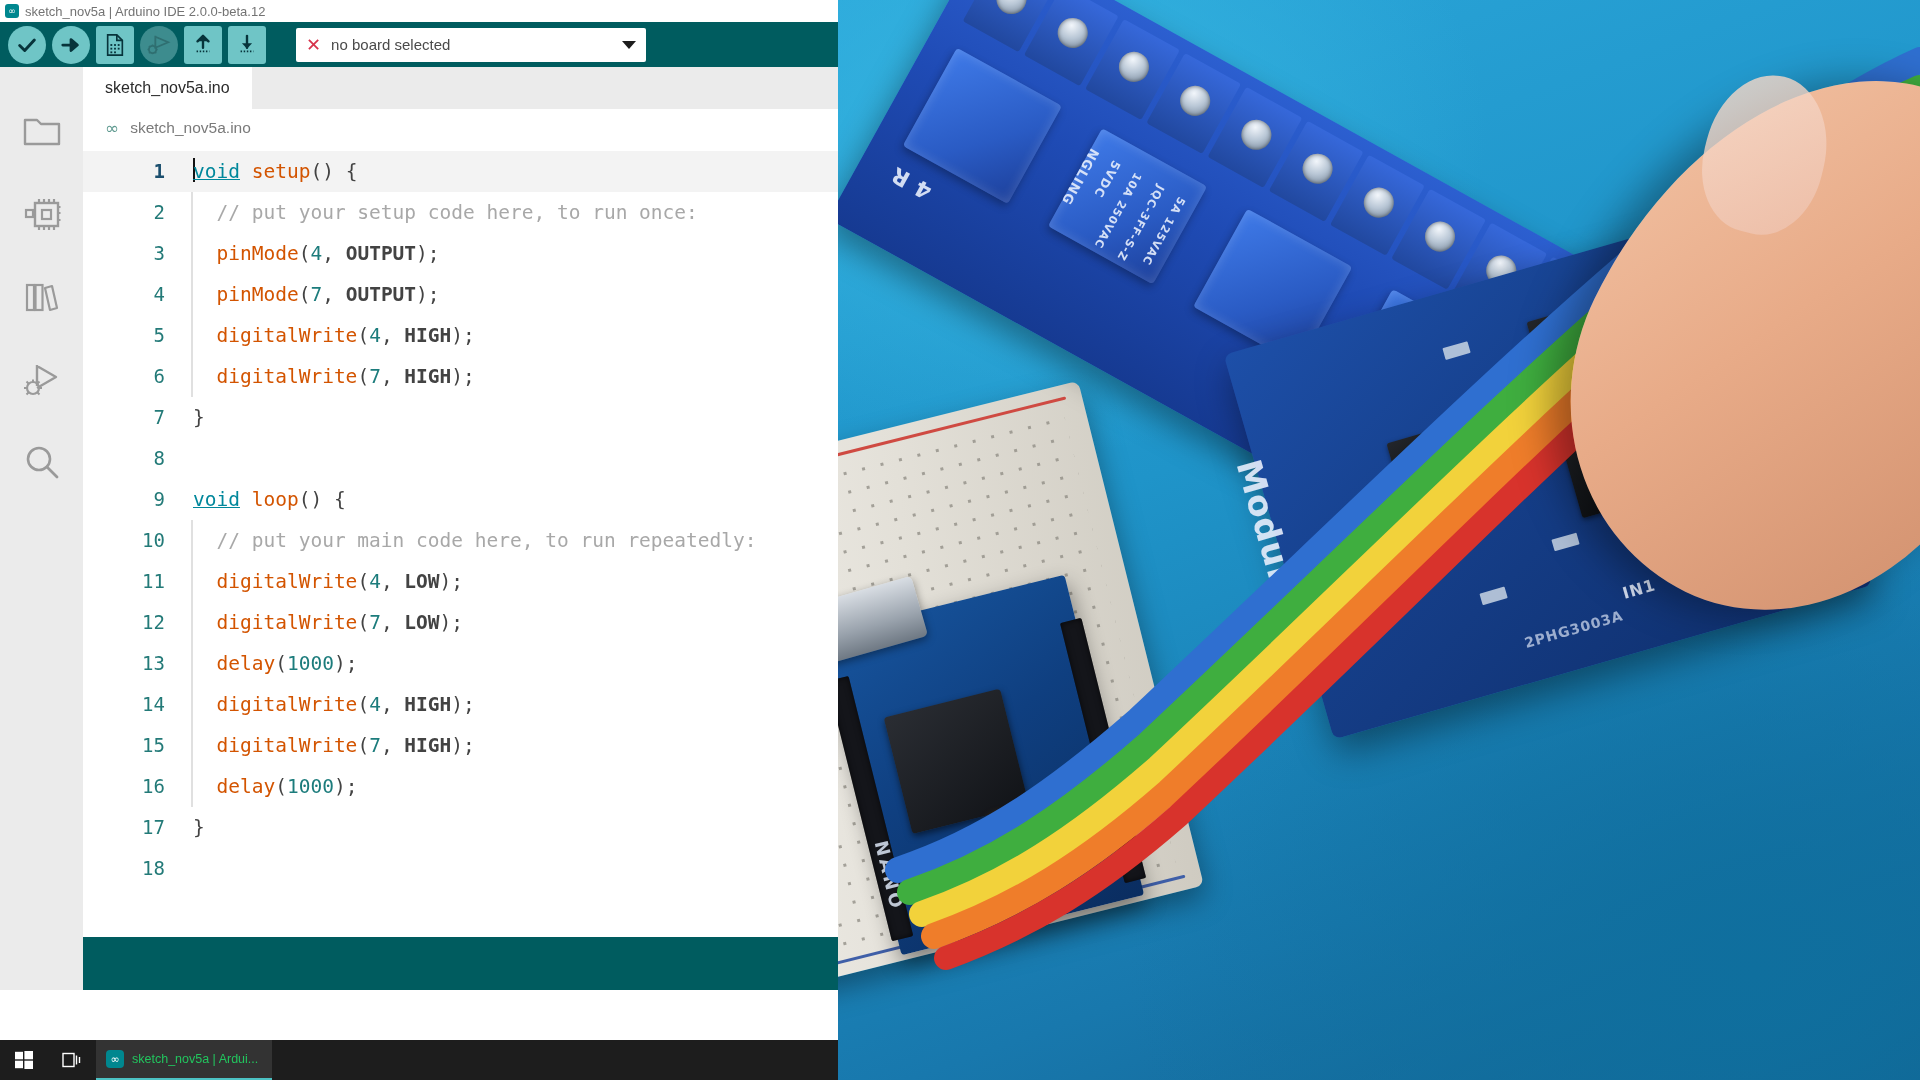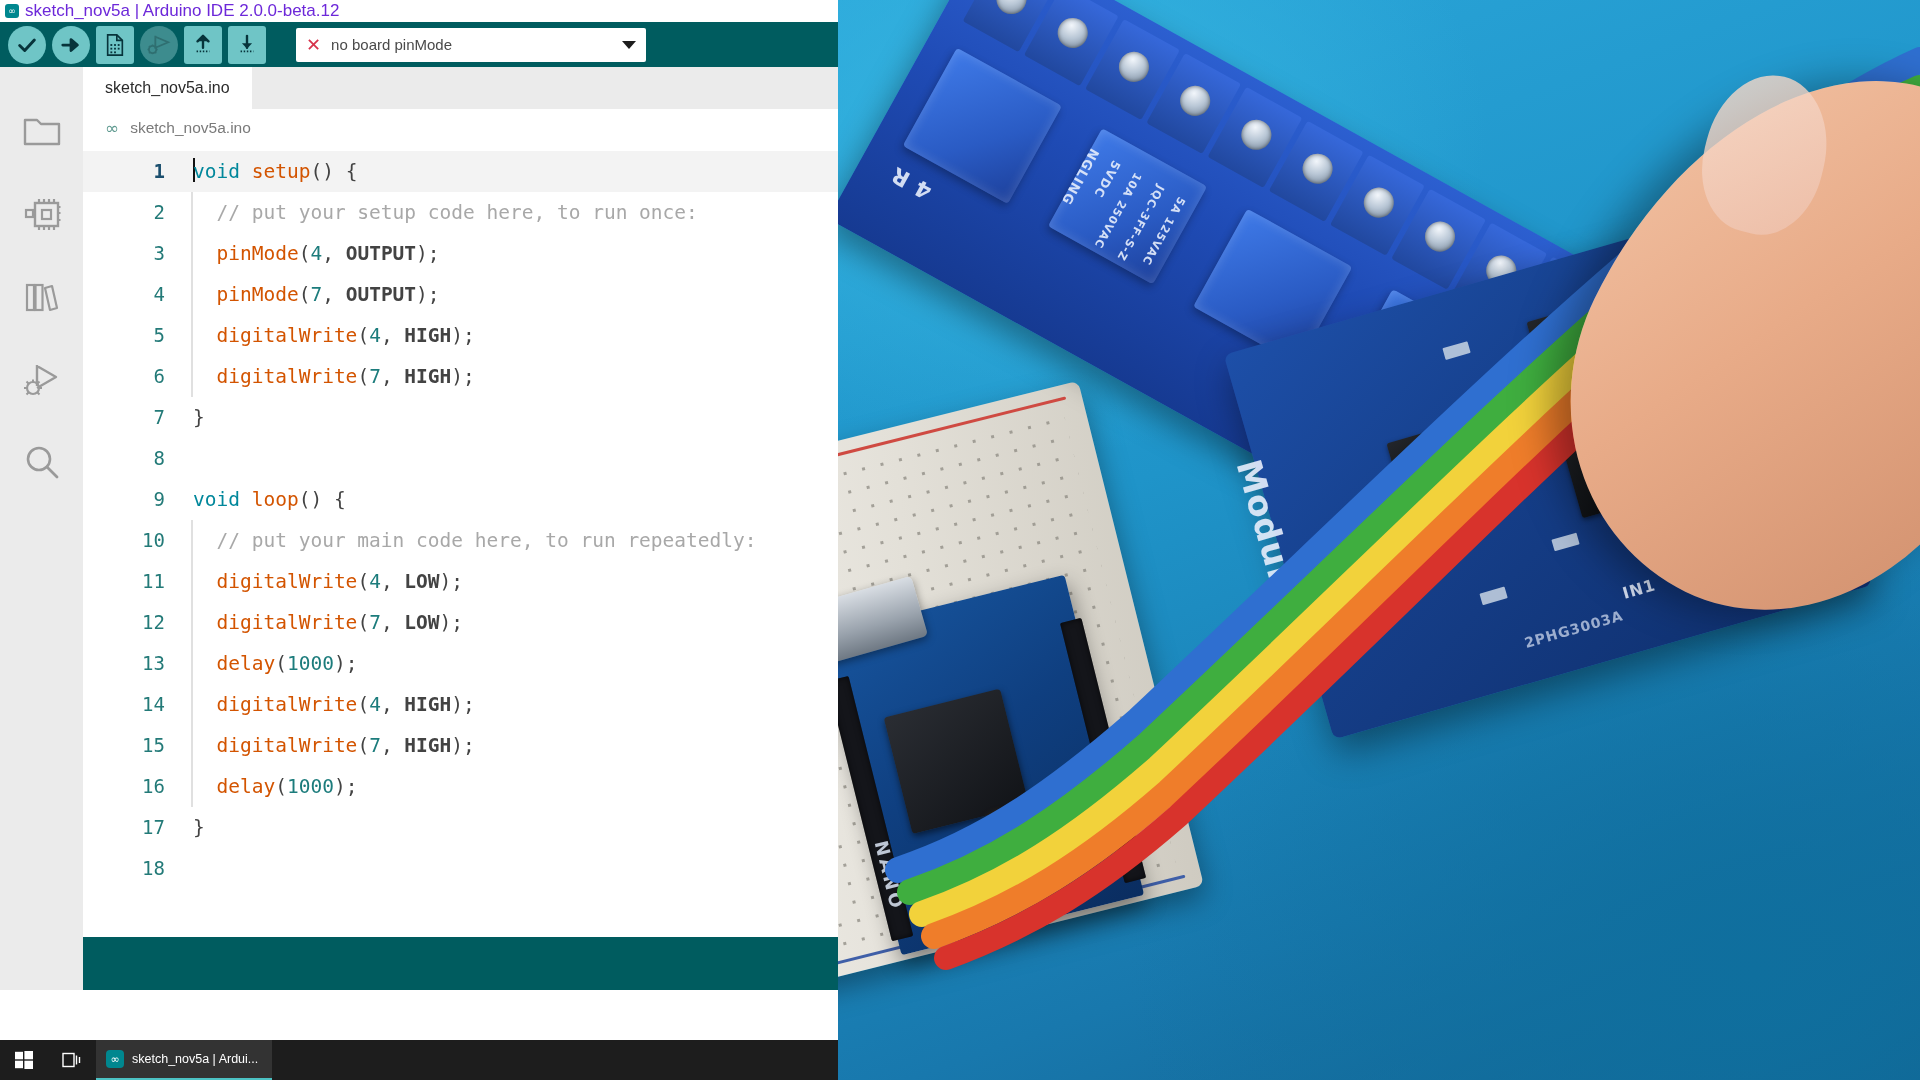--- a/index.html
+++ b/index.html
@@ -21,21 +21,21 @@
   #title-bar{
     height:22px;background:#ffffff;display:flex;align-items:center;
     padding-left:5px;gap:6px;
   }
   #title-bar .app-icon{
     width:14px;height:14px;border-radius:3px;background:#00878f;
     display:flex;align-items:center;justify-content:center;
     color:#fff;font-size:9px;line-height:1;font-family:"DejaVu Sans",sans-serif;
   }
   #title-bar .title-text{
-    font-size:17px;color:#6d28d9;white-space:nowrap;
+    font-size:13px;color:#737373;white-space:nowrap;
   }
 
   
   #menu-bar{
     height:22px;background:#ffffff;display:flex;align-items:center;
     padding-left:6px;gap:0px;position:relative;
   }
   #menu-bar .menu-item{
     font-size:12.5px;color:#1a1a1a;padding:2px 9px;cursor:default;white-space:nowrap;
   }
@@ -139,21 +139,21 @@
     width:2px;background:#e0e0e0;flex:none;margin-right:0px;align-self:stretch;
   }
   .gutter-rail.hidden{background:transparent;}
   .ctext{padding-left:0px;white-space:pre;}
   .cursor-bar{
     display:inline-block;width:2px;height:24px;background:#111;
     vertical-align:-4px;margin-right:-2px;
   }
 
   
-  .t-kw{color:#00879b;}
+  .t-kw{color:#00879b;text-decoration:underline;}
   .t-fn{color:#d35400;}
   .t-num{color:#1c7c7c;}
   .t-cmt{color:#a8a8a8;}
   .t-punct{color:#434343;}
   .t-const{color:#434343;font-weight:bold;}
   .t-plain{color:#434343;}
 
   
   #console-strip{
     height:53px;background:#005c5f;flex:none;
@@ -305,21 +305,21 @@
     height:40px;display:flex;align-items:center;gap:8px;padding:0 14px 0 10px;
     background:#333333;cursor:pointer;border-bottom:2px solid #4cc2c4;
     box-sizing:border-box;
   }
   #taskbar .task-item .ti-icon{
     width:18px;height:18px;border-radius:4px;background:#00878f;
     display:flex;align-items:center;justify-content:center;
     color:#fff;font-size:11px;font-family:"DejaVu Sans",sans-serif;
   }
   #taskbar .task-item .ti-label{
-    font-size:12.5px;color:#ffffff;white-space:nowrap;
+    font-size:12.5px;color:#22c55e;white-space:nowrap;
   }
 </style>
 </head>
 <body>
 
 <div id="ide-window">
 
   <div id="title-bar">
     <span class="app-icon">∞</span>
     <span class="title-text">sketch_nov5a | Arduino IDE 2.0.0-beta.12</span>
@@ -378,21 +378,21 @@
         <path d="M10 2 L10 15" fill="none" stroke="#07343b" stroke-width="2.6" stroke-linecap="round"></path>
         <path d="M10 16 L4.5 10 L15.5 10 Z" fill="#07343b"></path>
         <path d="M3 19 H17" stroke="#07343b" stroke-width="2" stroke-dasharray="1.6 1.8"></path>
       </svg>
     </div>
 
     <div class="tb-spacer"></div>
 
     <div id="board-selector">
       <span class="x-mark">✕</span>
-      <span class="board-text">no board pinMode</span>
+      <span class="board-text">no board selected</span>
       <span class="caret"></span>
     </div>
   </div>
 
   <div id="ide-body">
 
     <div id="activity-bar">
 
       <div class="act-btn">
         <svg width="38" height="32" viewBox="0 0 38 32">

